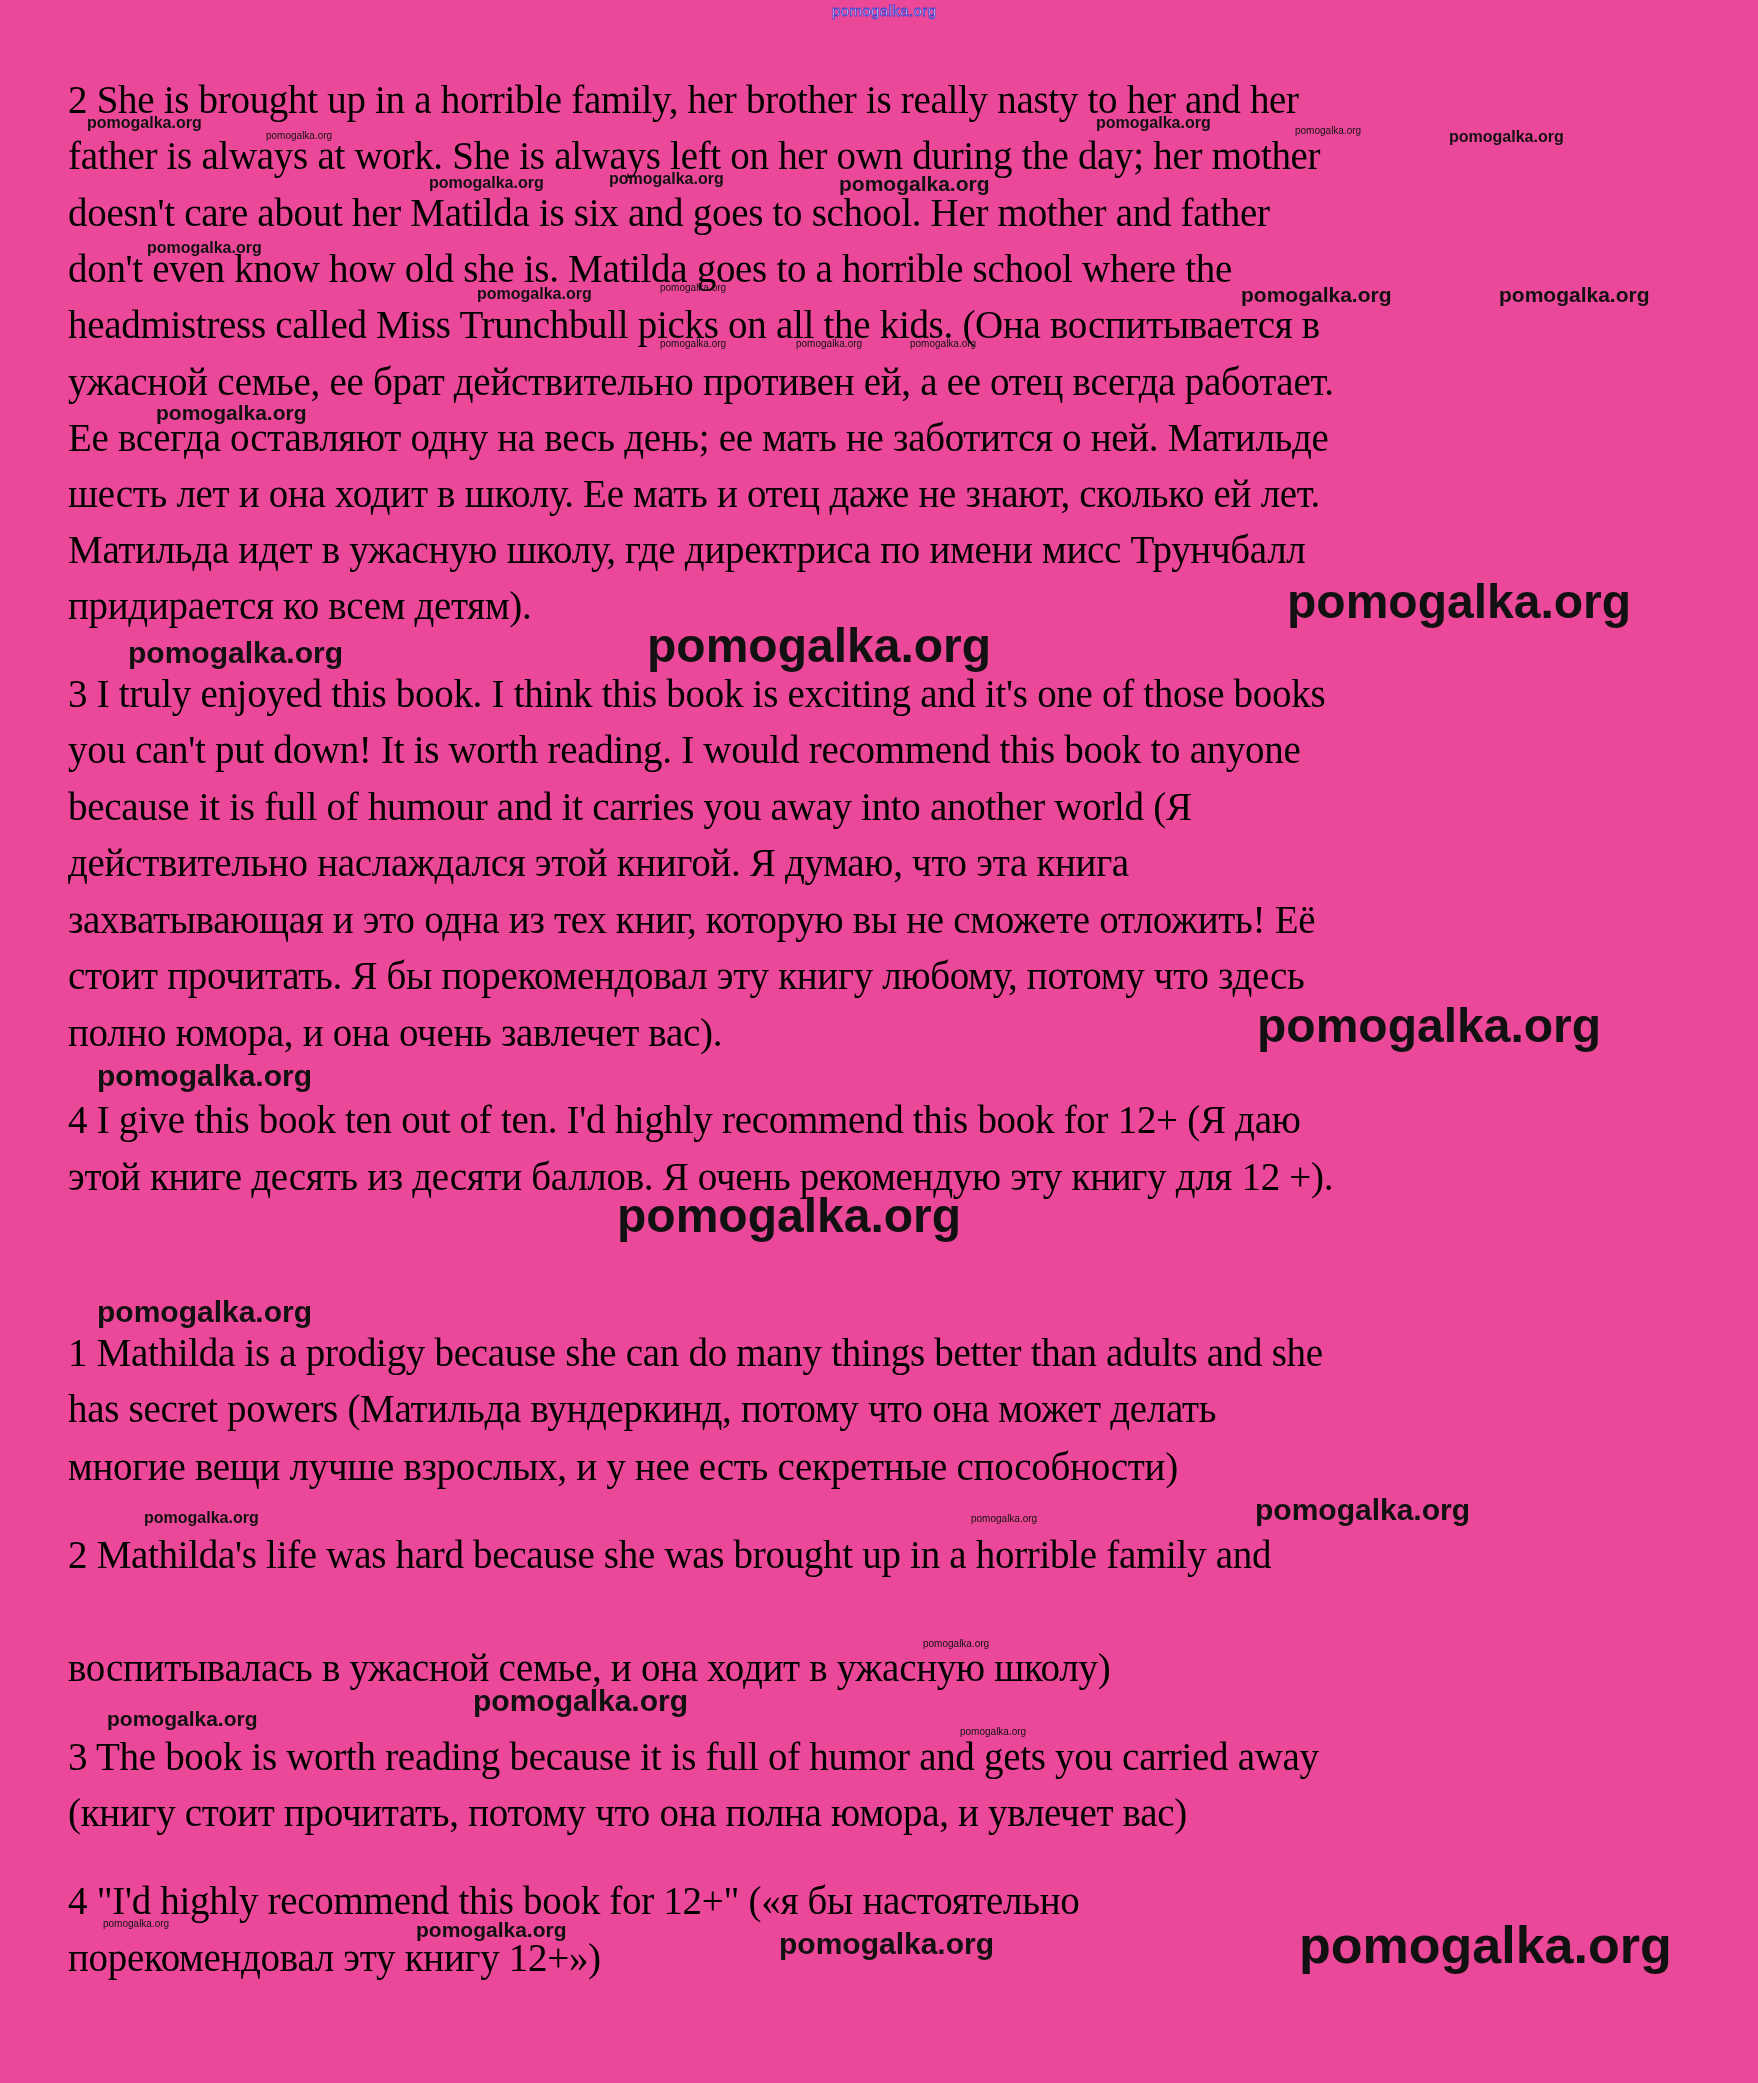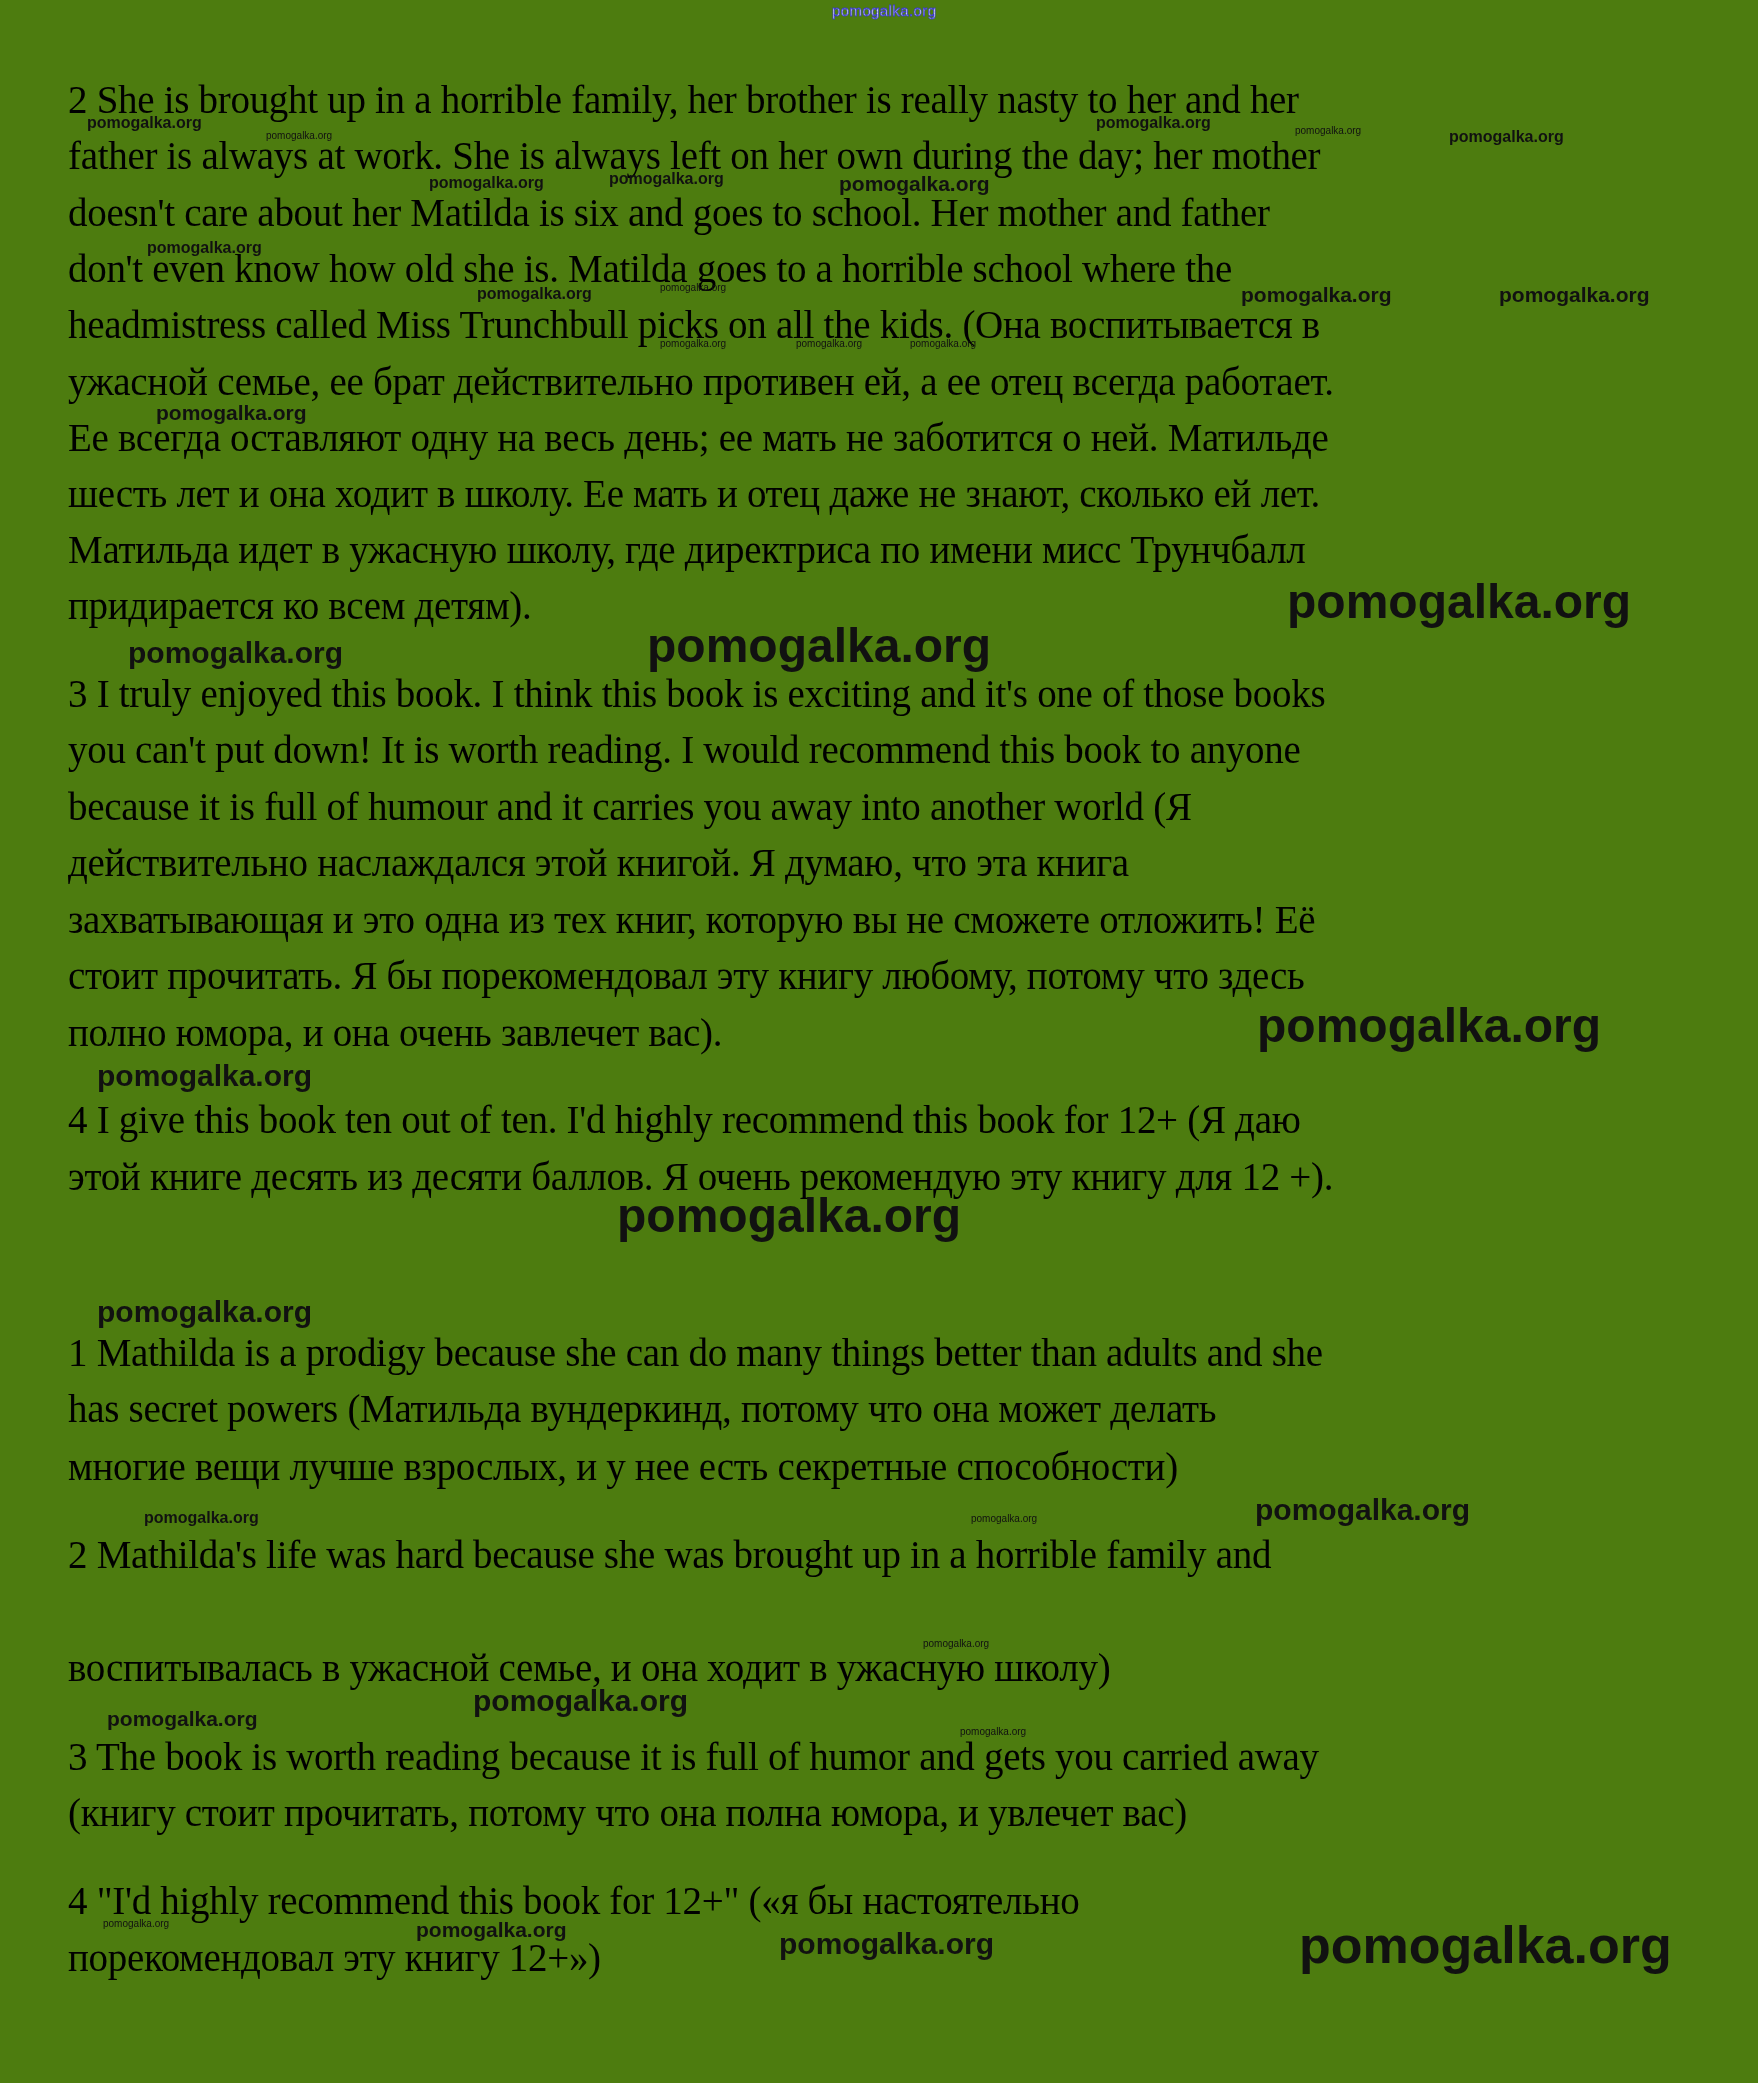--- a/index.html
+++ b/index.html
@@ -1,17 +1,17 @@
 <!DOCTYPE html>
 <html style="font-size:13.4px"><head>
 <meta charset="utf-8">
 <style>
   html, body { margin:0; padding:0; background:#ffffff; }
   body { width:1758px; height:2084px; position:relative; overflow:hidden; }
-  .page { position:absolute; left:0; top:0; width:1758px; height:2084px; background:#4d7c0f; }
+  .page { position:absolute; left:0; top:0; width:1758px; height:2084px; background:#ec4899; }
   .line {
     position:absolute; left:68px;
     font-family:"Liberation Serif", "DejaVu Serif", serif;
     font-size:39px; line-height:50px; color:#000; white-space:nowrap;
     letter-spacing:-0.3px;
   }
   .wm {
     position:absolute; font-family:"Liberation Sans", "DejaVu Sans", sans-serif;
     font-weight:bold; color:#111; white-space:nowrap; line-height:1;
   }

